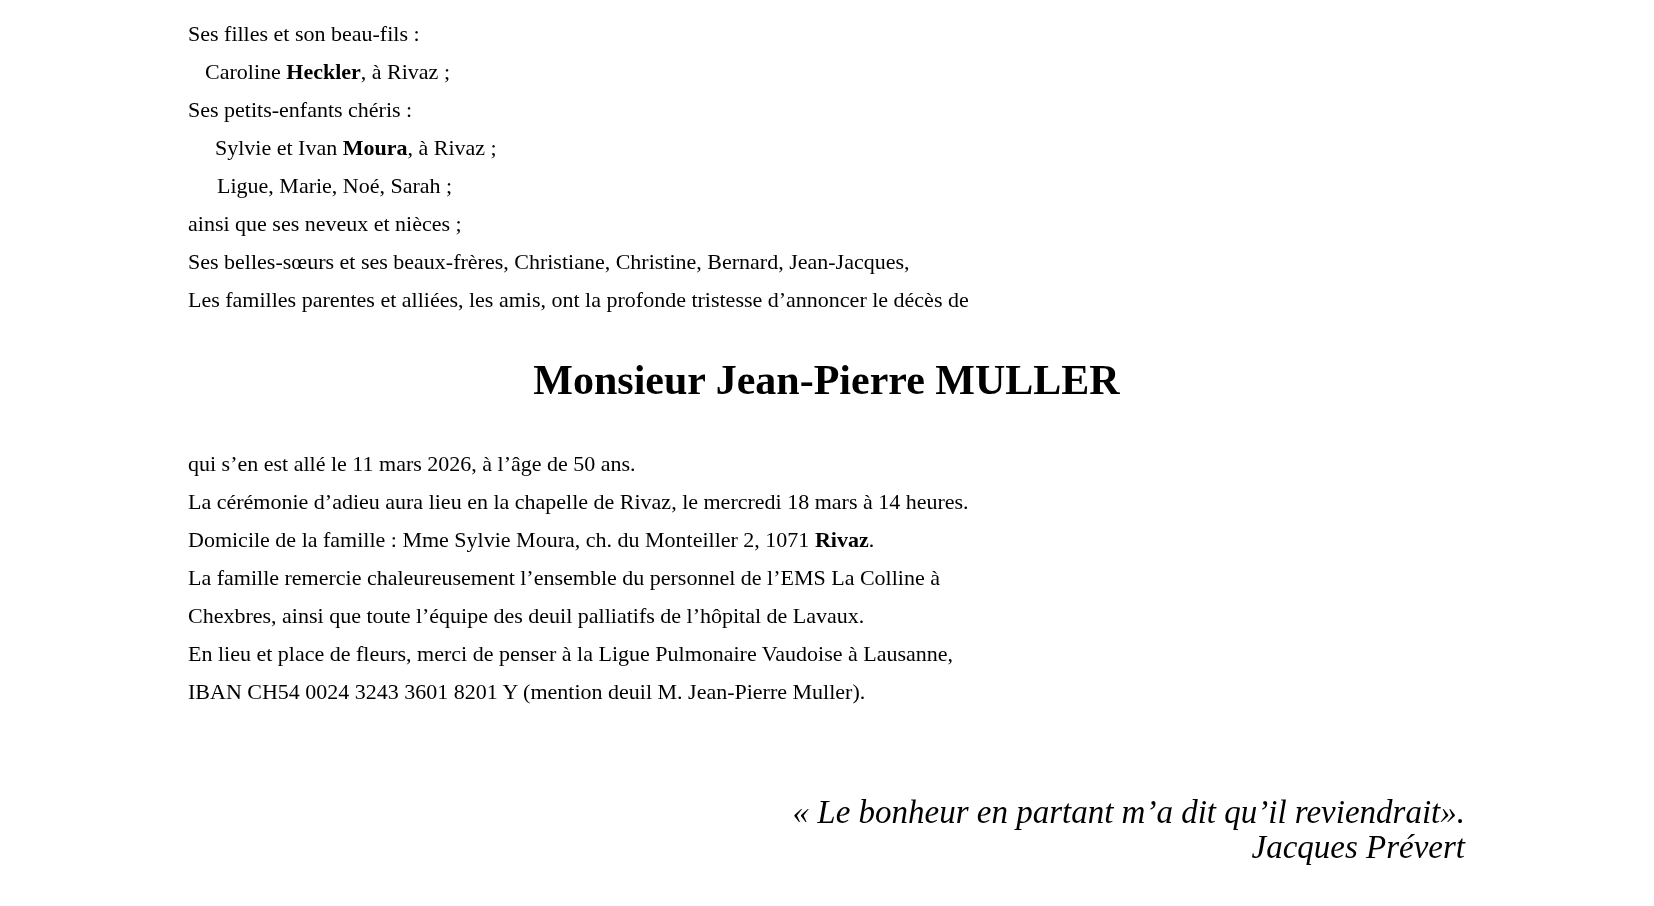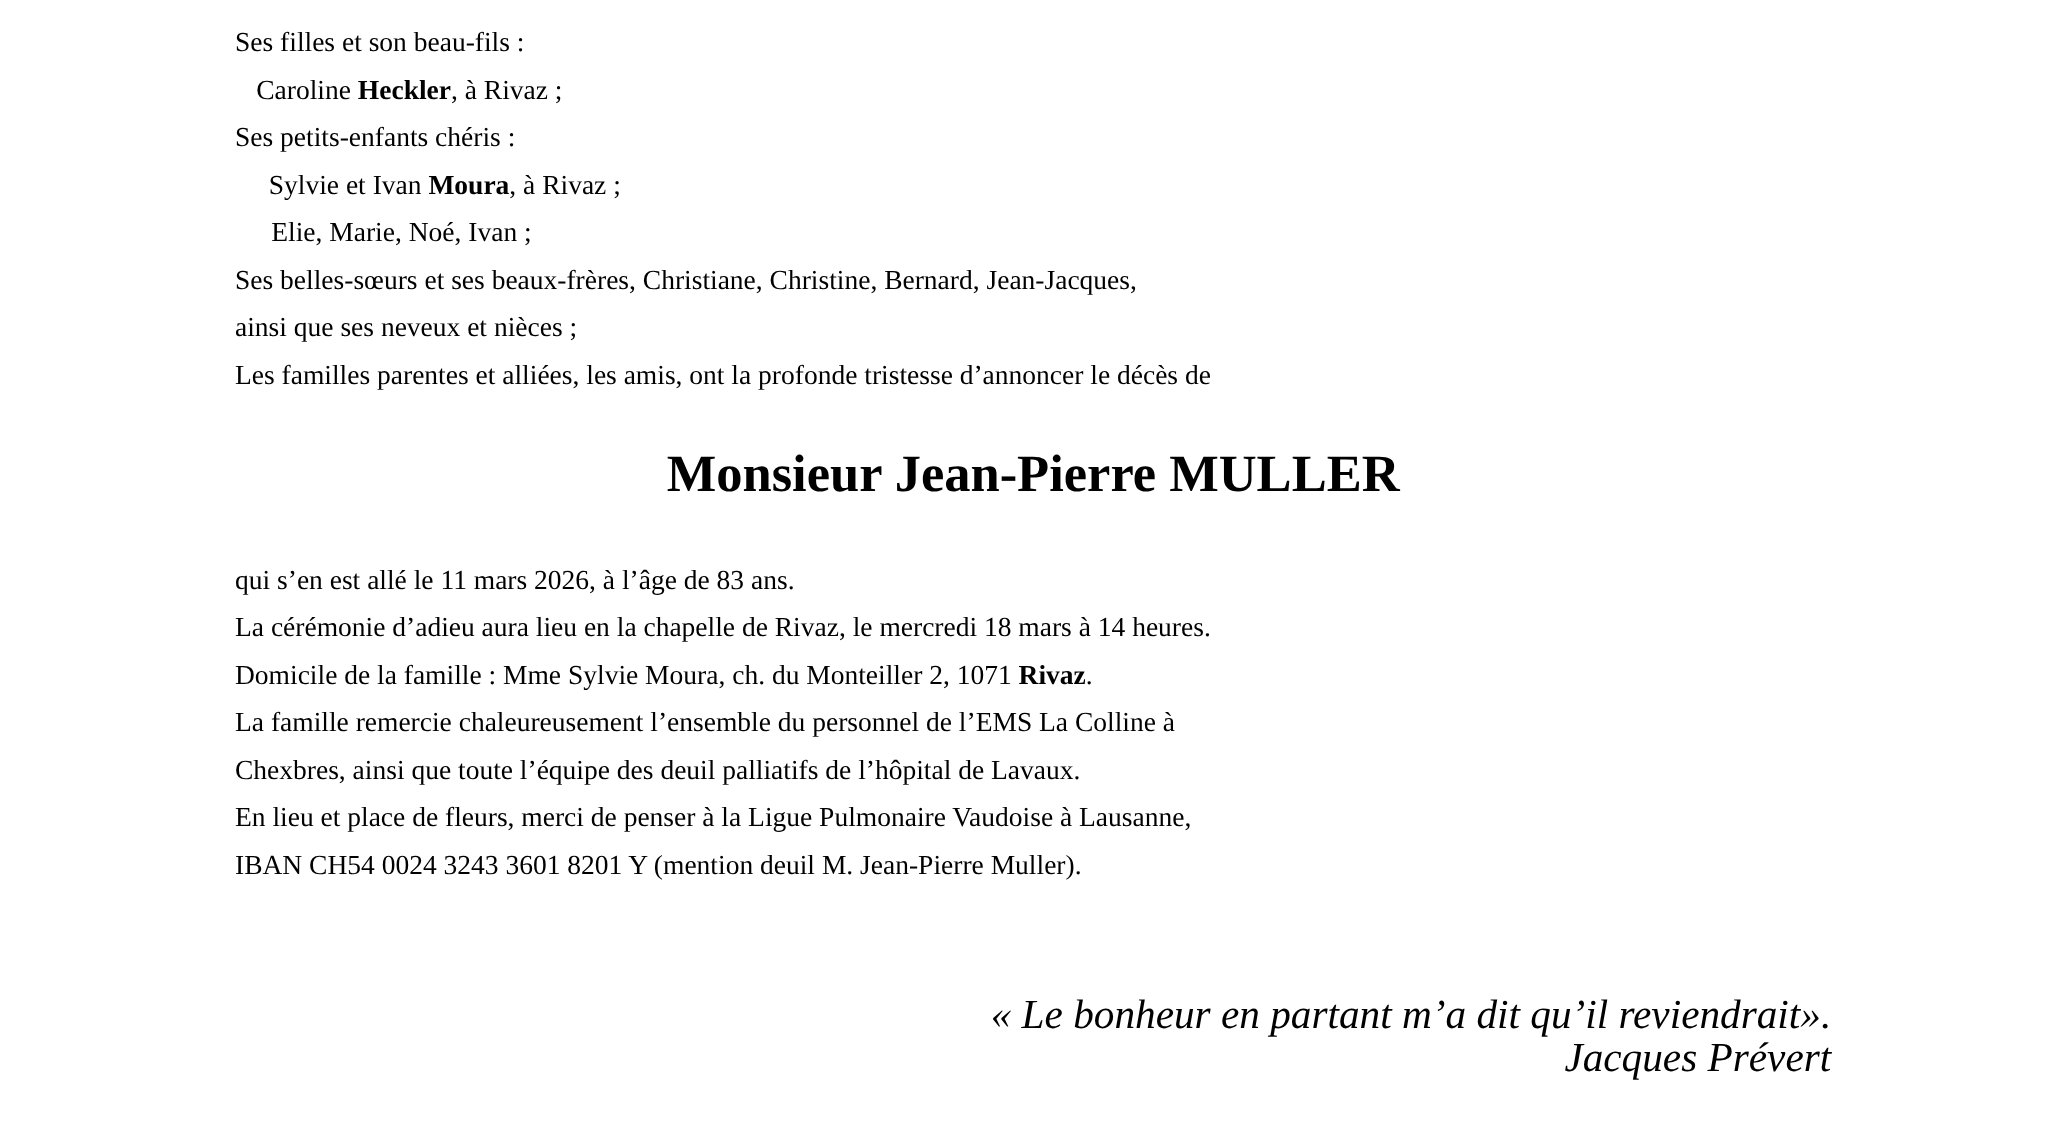--- a/index.html
+++ b/index.html
@@ -58,30 +58,30 @@
 </head>
 <body>
 
 <div class="page">
 
   <div class="col body-text family-block">
     <div class="line">Ses filles et son beau-fils :</div>
     <div class="line ind-a"><span>Caroline </span><span class="bold">Heckler</span><span>, à Rivaz ;</span></div>
     <div class="line">Ses petits-enfants chéris :</div>
     <div class="line ind-b"><span>Sylvie et Ivan </span><span class="bold">Moura</span><span>, à Rivaz ;</span></div>
-    <div class="line ind-c">Elie, Marie, Noé, Ivan ;</div>
+    <div class="line ind-c">Ligue, Marie, Noé, Sarah ;</div>
+    <div class="line">ainsi que ses neveux et nièces ;</div>
     <div class="line">Ses belles-sœurs et ses beaux-frères, Christiane, Christine, Bernard, Jean-Jacques,</div>
-    <div class="line">ainsi que ses neveux et nièces ;</div>
     <div class="line">Les familles parentes et alliées, les amis, ont la profonde tristesse d’annoncer le décès de</div>
   </div>
 
   <h1 class="col name-title">Monsieur Jean-Pierre MULLER</h1>
 
   <div class="col body-text details-block">
-    <div class="line">qui s’en est allé le 11 mars 2026, à l’âge de 83 ans.</div>
+    <div class="line">qui s’en est allé le 11 mars 2026, à l’âge de 50 ans.</div>
     <div class="line">La cérémonie d’adieu aura lieu en la chapelle de Rivaz, le mercredi 18 mars à 14 heures.</div>
     <div class="line"><span>Domicile de la famille : Mme Sylvie Moura, ch. du Monteiller 2, 1071 </span><span class="bold">Rivaz</span><span>.</span></div>
     <div class="line">La famille remercie chaleureusement l’ensemble du personnel de l’EMS La Colline à</div>
     <div class="line">Chexbres, ainsi que toute l’équipe des deuil palliatifs de l’hôpital de Lavaux.</div>
     <div class="line">En lieu et place de fleurs, merci de penser à la Ligue Pulmonaire Vaudoise à Lausanne,</div>
     <div class="line">IBAN CH54 0024 3243 3601 8201 Y (mention deuil M. Jean-Pierre Muller).</div>
   </div>
 
   <div class="col quote-block">
     <div class="line">« Le bonheur en partant m’a dit qu’il reviendrait».</div>

